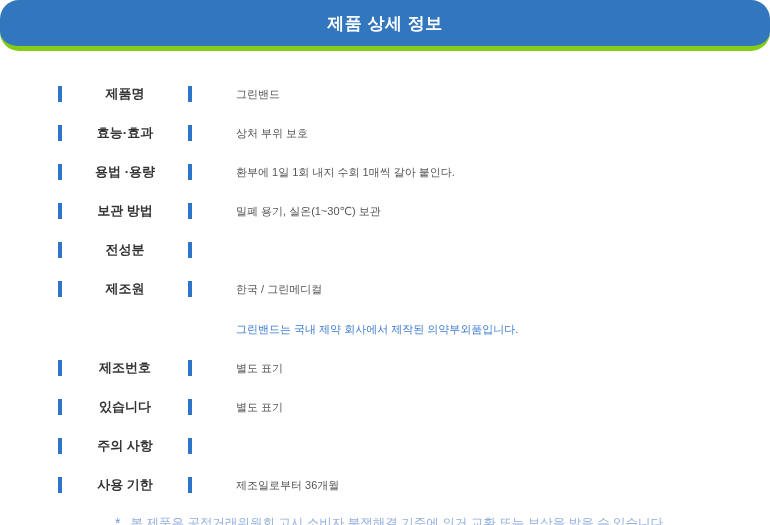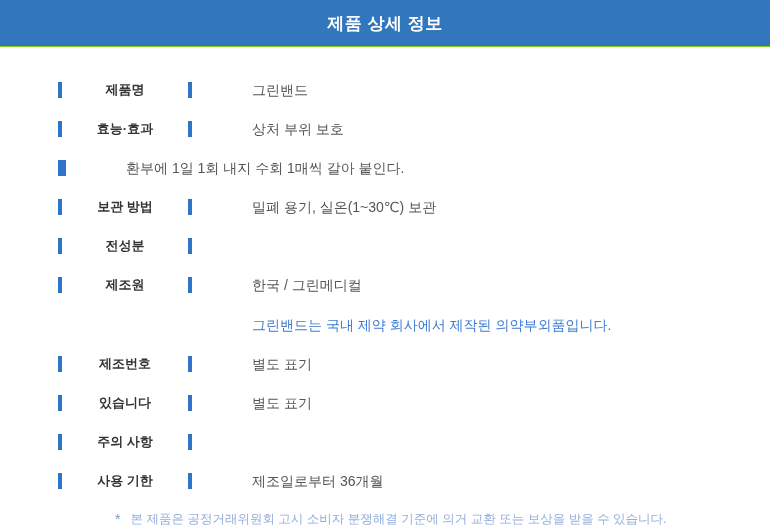--- a/index.html
+++ b/index.html
@@ -10,24 +10,25 @@
   .page {
     position: relative;
     width: 770px;
     height: 525px;
     background: #ffffff;
     overflow: hidden;
   }
   .header {
     height: 46px;
     background: #3276bd;
-    border-bottom: 1px solid #84cc16;
+    border-bottom: 5px solid #84cc16;
     display: flex;
     align-items: center;
     justify-content: center;
+    border-radius: 19px;
   }
   .header-title {
     color: #ffffff;
     font-size: 17px;
     font-weight: bold;
     letter-spacing: 0.5px;
   }
   .content {
     padding: 33px 0 0 58px;
   }
@@ -47,22 +48,22 @@
   .label {
     width: 126px;
     text-align: center;
     font-size: 13px;
     font-weight: bold;
     color: #333333;
     line-height: 20px;
     flex: 0 0 auto;
   }
   .value {
-    padding-left: 60px;
-    font-size: 14px;
+    padding-left: 44px;
+    font-size: 11px;
     color: #555555;
     line-height: 20px;
   }
   .value .note {
     margin-top: 20px;
     color: #3d7bd0;
   }
   .footer {
     margin-top: 8px;
     padding-left: 57px;
@@ -101,20 +102,21 @@
 
     <div class="row">
       <span class="bar"></span>
       <span class="label">효능·효과</span>
       <span class="bar"></span>
       <div class="value">상처 부위 보호</div>
     </div>
 
     <div class="row">
       <span class="bar"></span>
+      <span class="label">용법 ·용량</span>
       <span class="bar"></span>
       <div class="value">환부에 1일 1회 내지 수회 1매씩 갈아 붙인다.</div>
     </div>
 
     <div class="row">
       <span class="bar"></span>
       <span class="label">보관 방법</span>
       <span class="bar"></span>
       <div class="value">밀폐 용기, 실온(1~30℃) 보관</div>
     </div>

